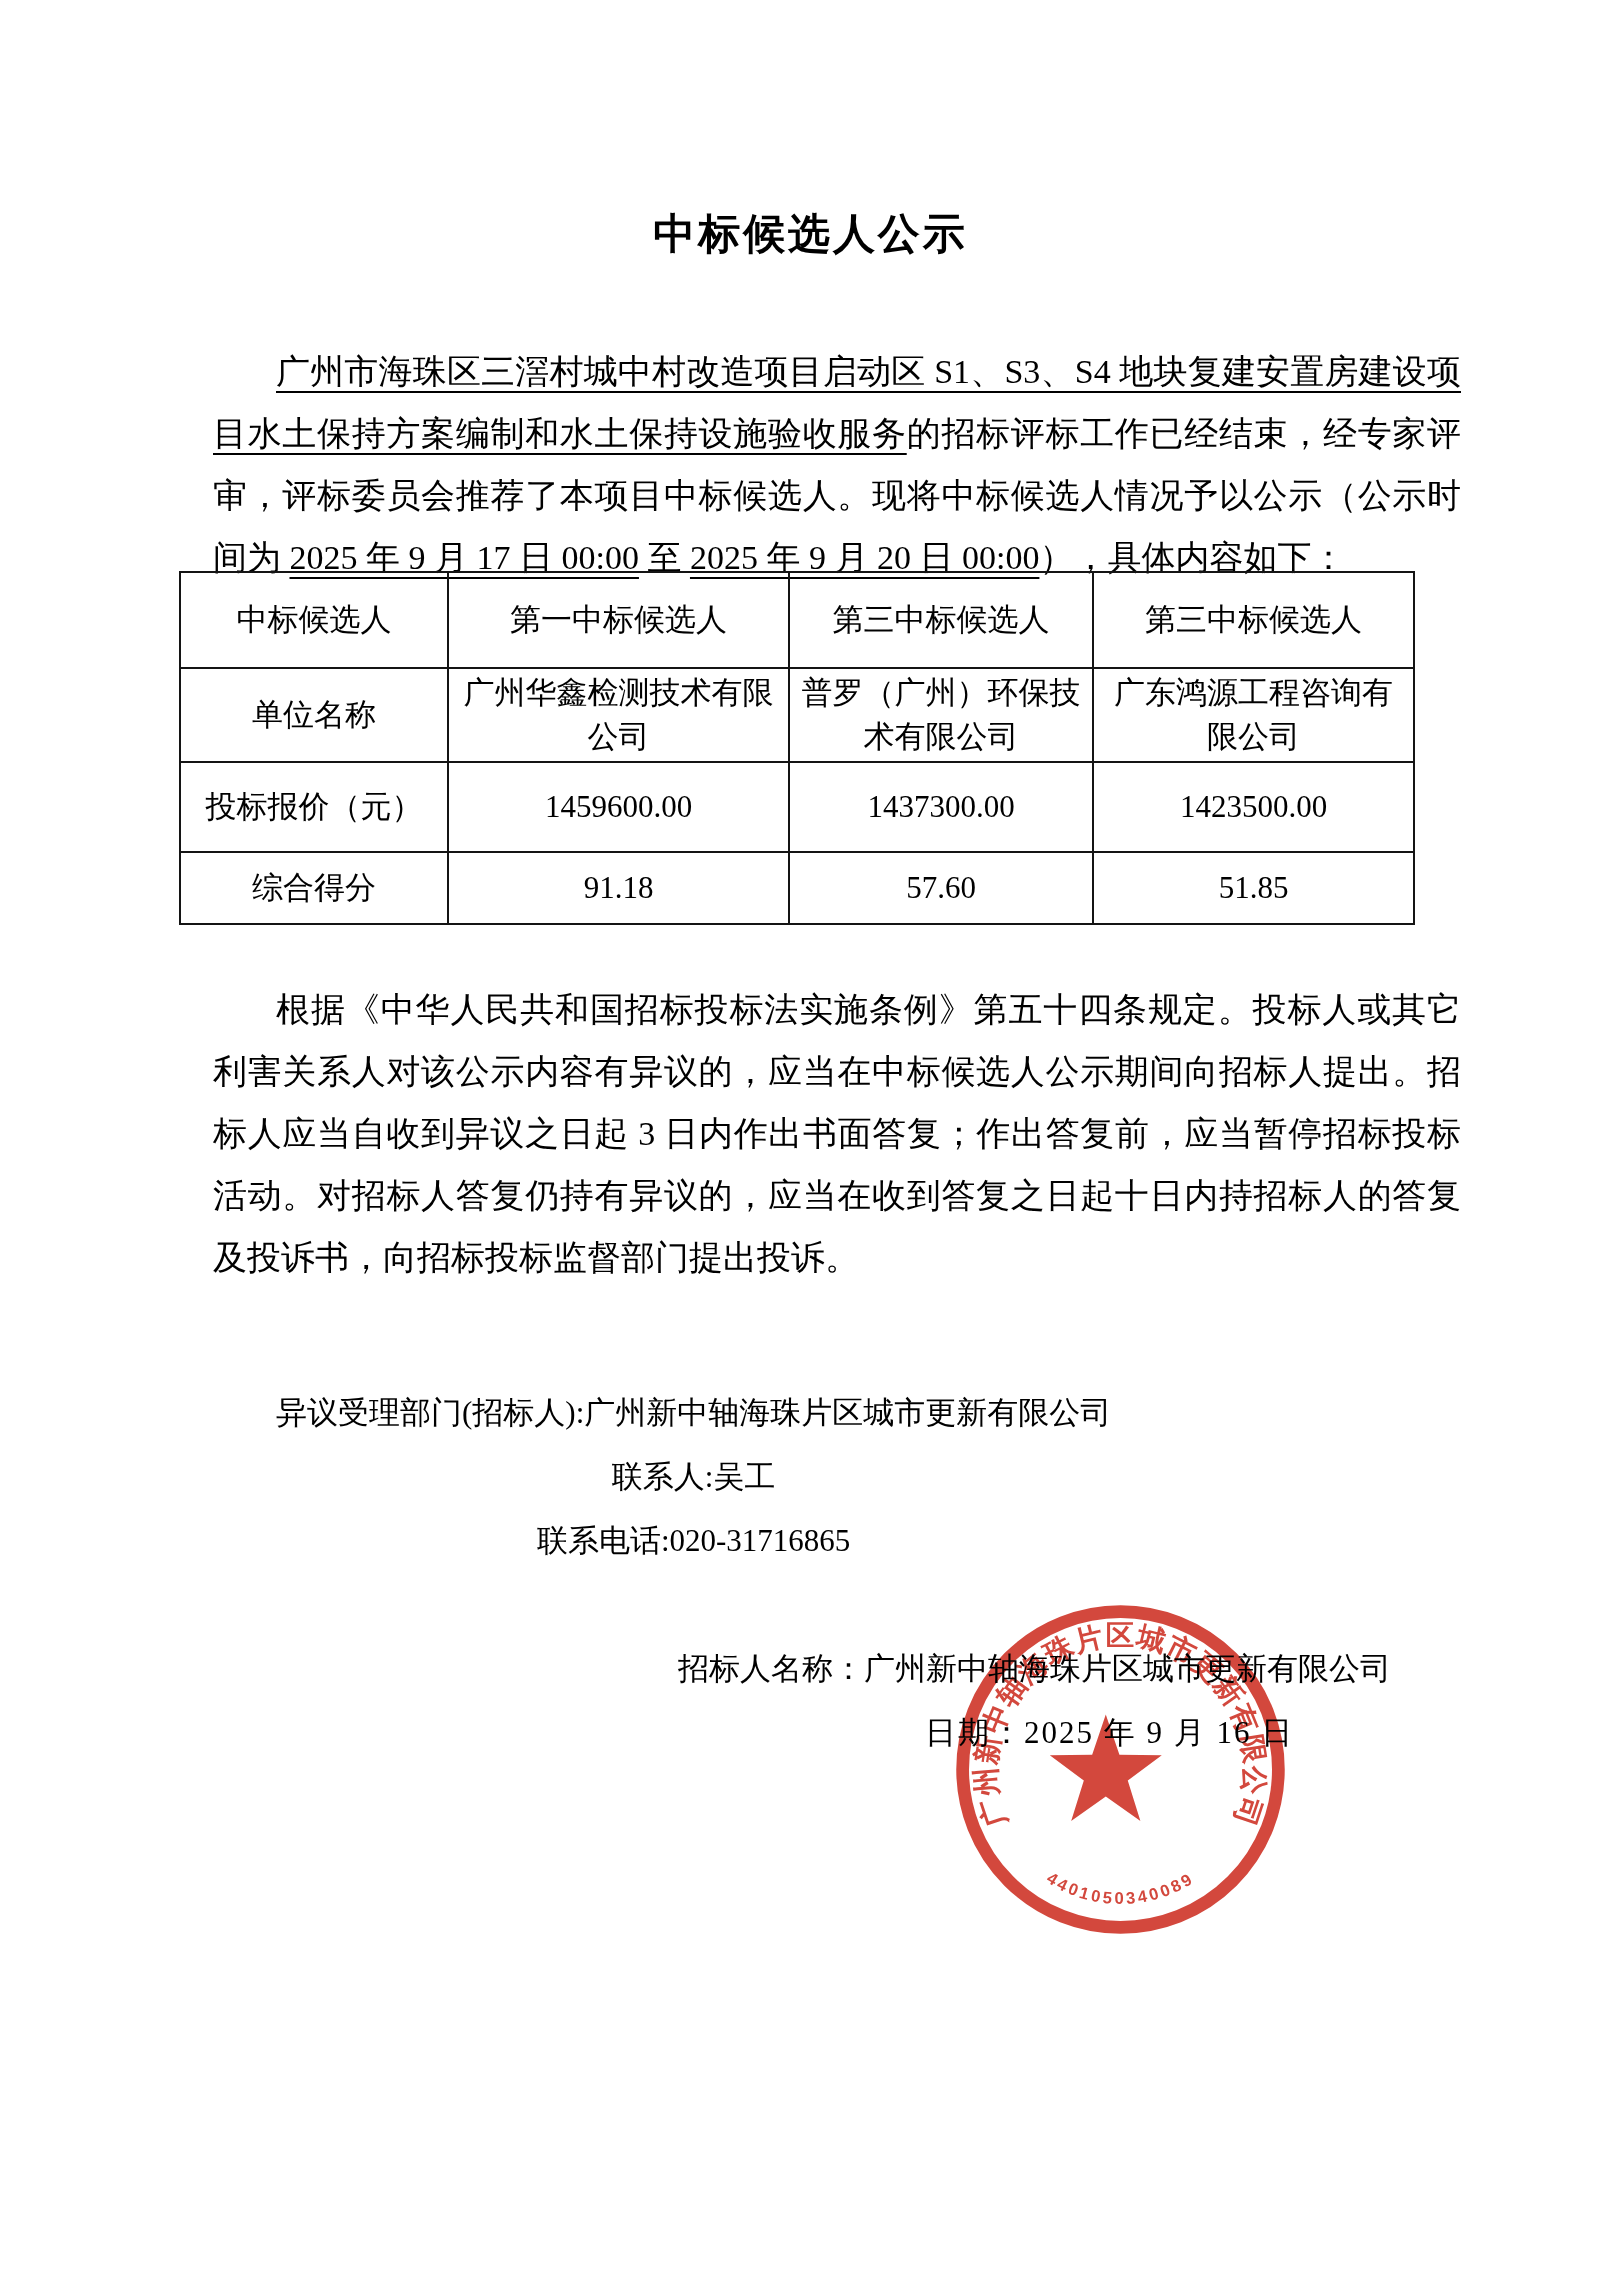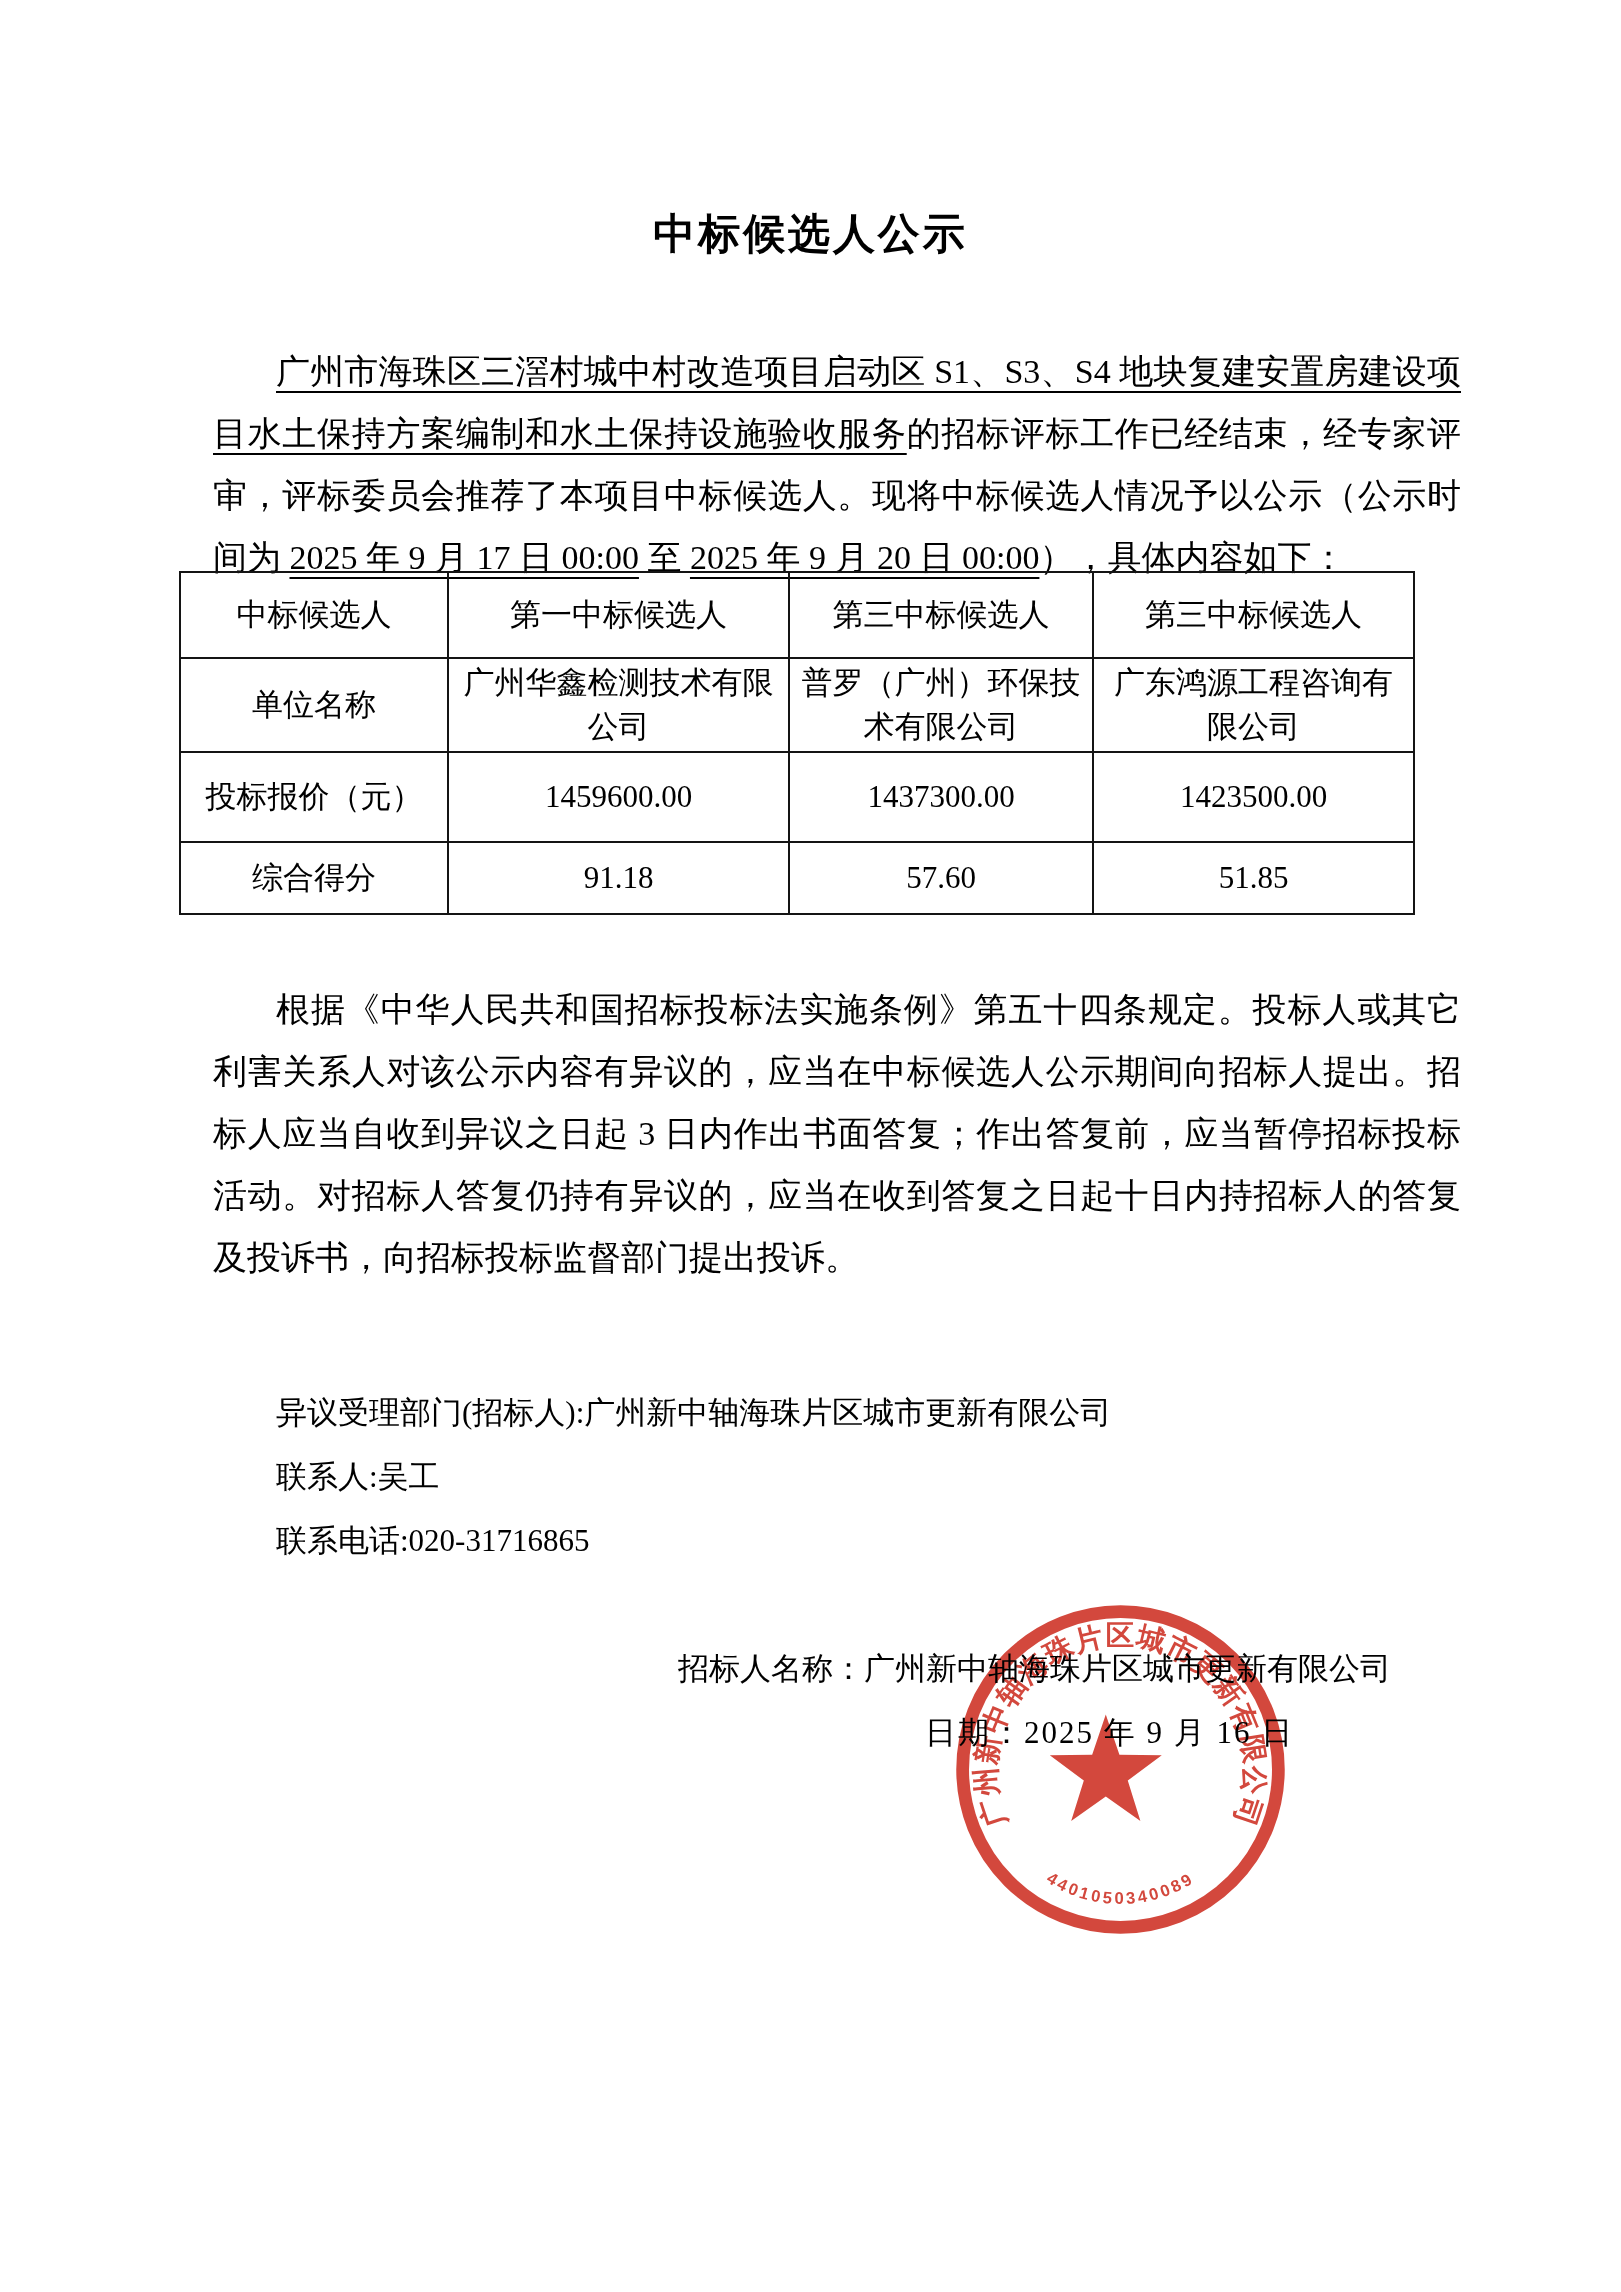--- a/index.html
+++ b/index.html
@@ -40,29 +40,29 @@
     table-layout:fixed;
   }
   table.bid-table td{
     border:2px solid #141414;
     text-align:center;
     vertical-align:middle;
     font-size:31px;line-height:44px;
     padding:2px 9.8px;
     word-break:break-all;
   }
-  tr.row-1{height:86px;}
+  tr.row-1{height:96px;}
   tr.row-2{height:89px;margin-left:16px;}
   tr.row-3{height:90px;}
   tr.row-4{height:72px;}
   .contact{
     position:absolute;top:1381px;left:276px;
     font-size:31px;line-height:64px;
   }
-  .contact div{white-space:nowrap;}
+  .contact div{white-space:nowrap;text-align:center;}
   .sig-line{
     position:absolute;
     font-size:31px;line-height:47px;
     white-space:nowrap;
     z-index:2;
   }
   .sig-tenderer{top:1645px;left:678px;}
   .sig-date{top:1709px;left:925px;letter-spacing:2px;}
   .seal{
     position:absolute;top:1593px;left:944px;

